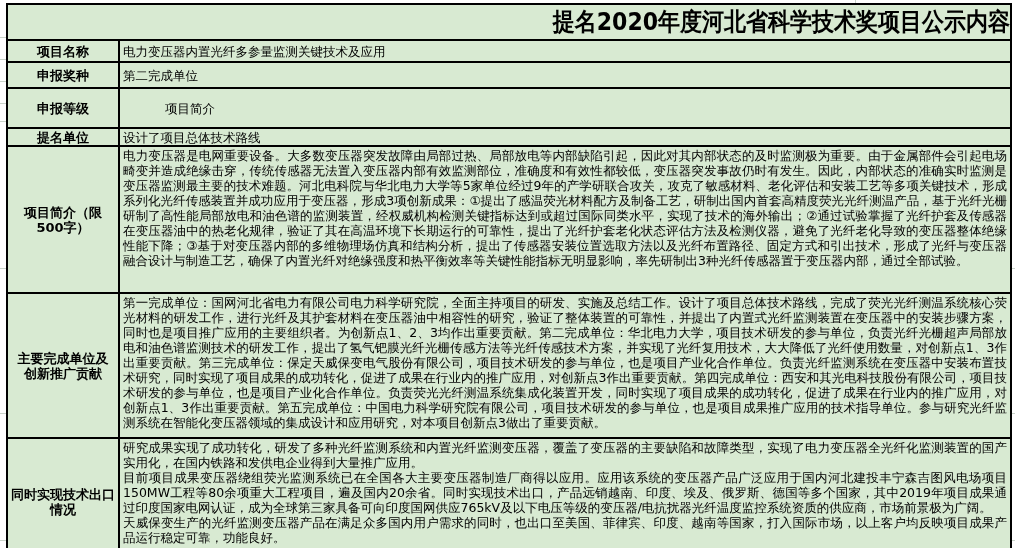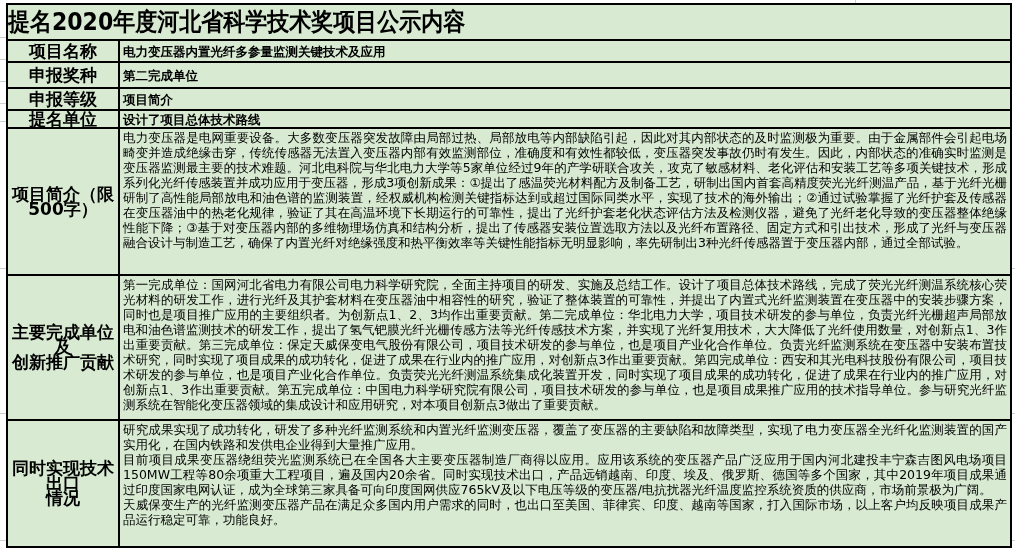--- a/index.html
+++ b/index.html
@@ -10,44 +10,44 @@
     position:absolute; left:6px; top:3px; width:1006px;
     background:var(--table-bg,#d8ead2);
     border:2px solid var(--border,#000);
     border-bottom:none;
     box-sizing:border-box;
     display:flex; flex-direction:column;
   }
   .trow { display:flex; border-top:2px solid var(--border,#000); box-sizing:border-box; flex-shrink:0; overflow:hidden; }
   .trow.first { border-top:none; }
 
-  .title-row { height:32px; align-items:center; justify-content:flex-start;border-radius:14px; }
+  .title-row { height:32px; align-items:center; justify-content:flex-end;border-radius:14px; }
   .doc-title {
     font-weight:bold; font-size:22px; line-height:32px;
     transform:scaleY(1.12); letter-spacing:0px; white-space:nowrap;
   }
 
   .label-cell {
     width:112px; flex-shrink:0;
     border-right:2px solid var(--border,#000); box-sizing:border-box;
     display:flex; align-items:center; justify-content:center;
-    text-align:center; font-weight:bold; font-size:17px; line-height:15px;
+    text-align:center; font-weight:bold; font-size:13px; line-height:15px;
     white-space:pre-line; overflow:hidden;
   }
   .value-cell {
     flex:1; box-sizing:border-box; overflow:hidden;
     font-size:12.5px; line-height:15px; padding:1px 3px;
     white-space:pre-line; text-align:justify;
   }
-  .simple .value-cell { display:flex; align-items:center; white-space:nowrap; padding-top:0; padding-bottom:0;font-weight:bold; }
+  .simple .value-cell { display:flex; align-items:center; white-space:nowrap; padding-top:0; padding-bottom:0; }
 
   .h-row0 { height:34px; }
   .h-row1 { height:22px; }
   .h-row2 { height:26px; }
-  .h-row3 { height:22px; }
+  .h-row3 { height:40px;gap:42px; }
   .h-row4 { height:18px;justify-content:space-between; }
   .h-row5 { height:147px; }
   .h-row6 { height:145px; }
   .h-row7 { height:127px; }
 
   .partial-row { height:12px; position:relative; background:var(--table-bg,#d8ead2); }
   .partial-row .vline { position:absolute; top:0; bottom:0; width:2px; background:var(--border,#000); }
   .partial-row .vline.a { left:162px; }
   .partial-row .vline.b { left:770px; }
 

